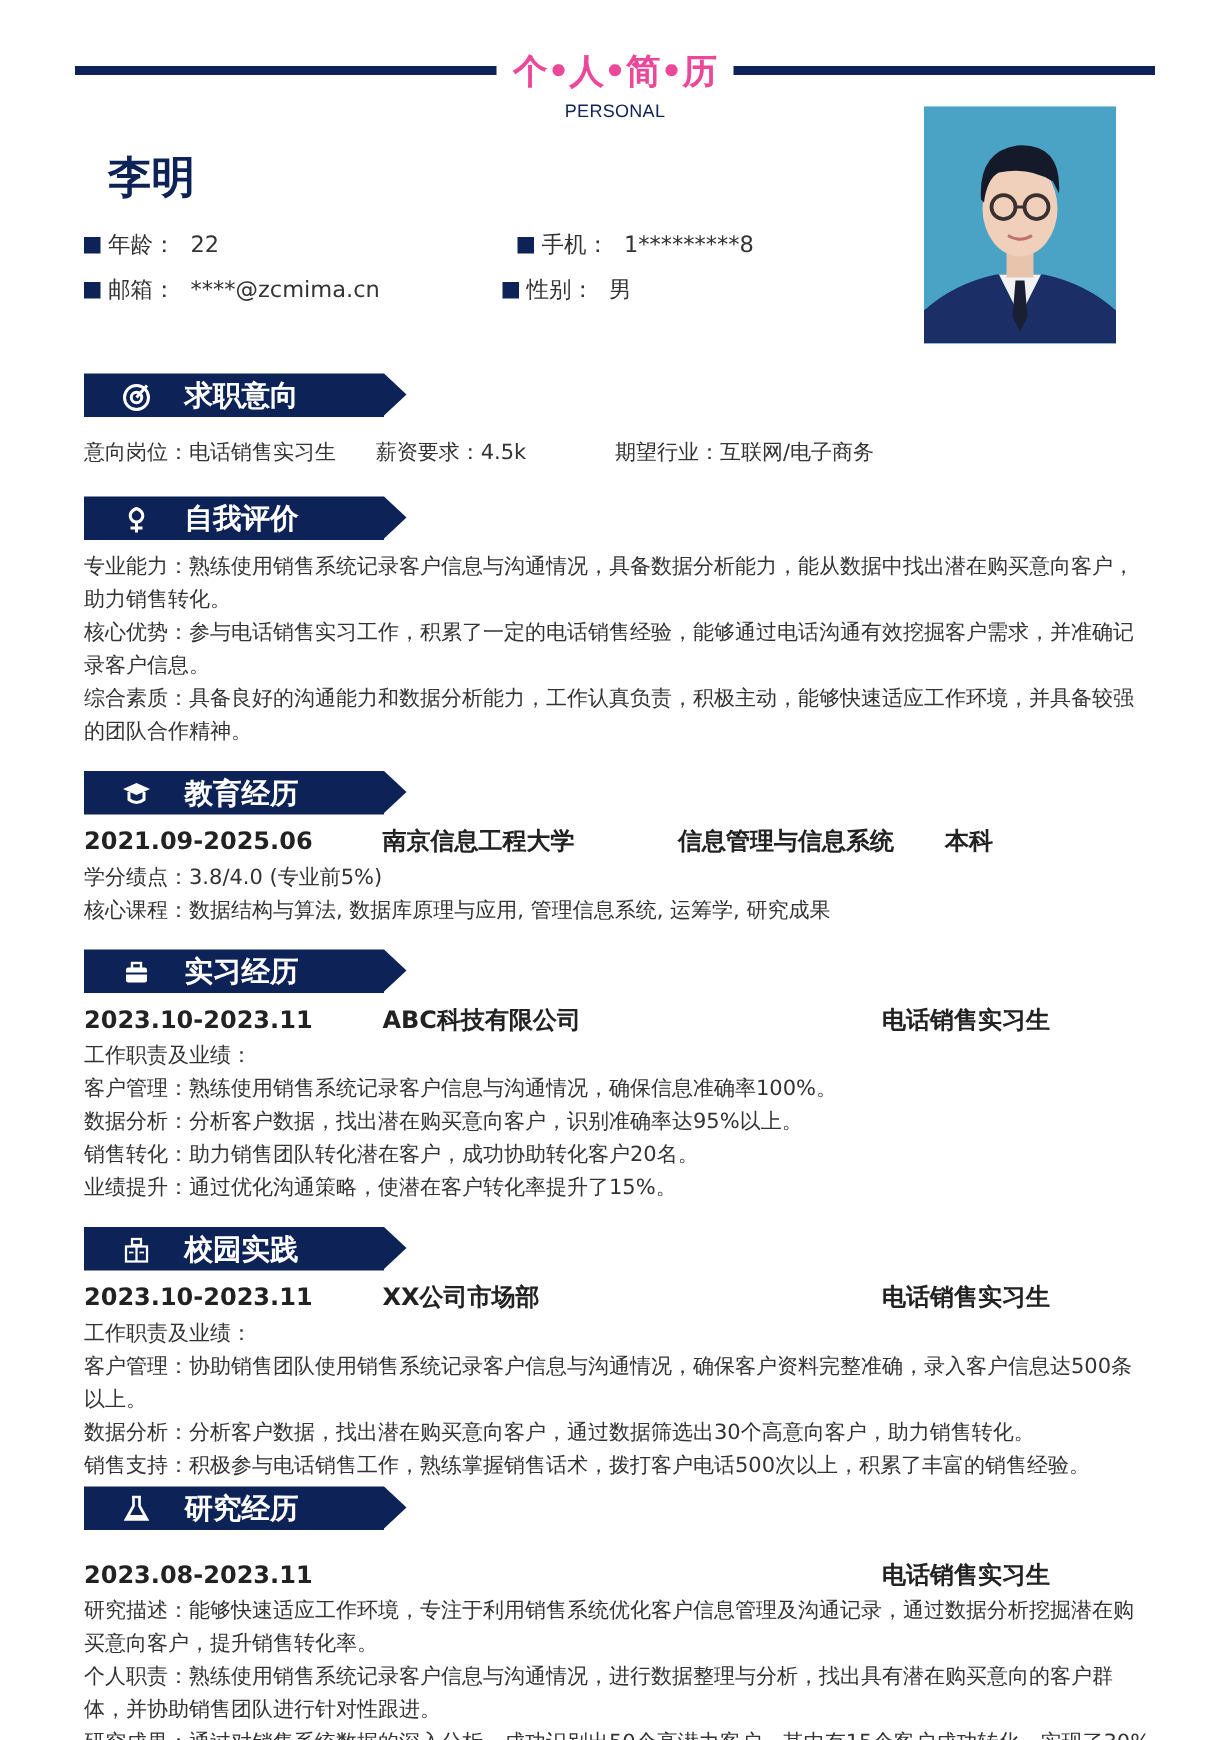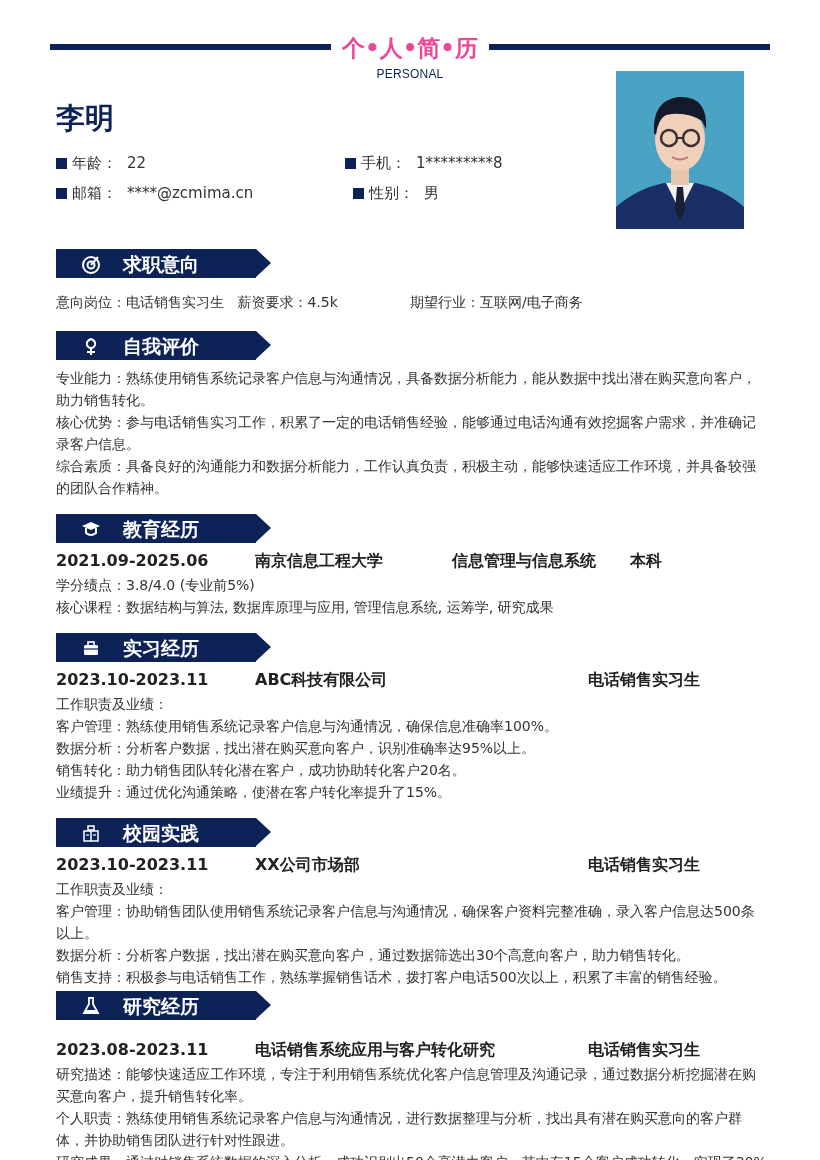--- a/index.html
+++ b/index.html
@@ -7,21 +7,21 @@
     body { font-family: "DejaVu Sans", "Liberation Sans", sans-serif; color: #333333; position: relative; }
 
     .top-rule { position: absolute; top: 44px; height: 6px; background: #0d2257; }
     .top-rule.left { left: 50px; width: 281px; }
     .top-rule.right { left: 489px; width: 281px; }
     .page-title { position: absolute; top: 30px; left: 331px; width: 158px; text-align: center;
       font-size: 23px; font-weight: bold; color: #ec4899; letter-spacing: 0px; line-height: 36px; }
     .page-subtitle { position: absolute; top: 67px; left: 331px; width: 158px; text-align: center;
       font-size: 12px; color: #0d2257; font-family: "Liberation Sans", sans-serif; letter-spacing: 0.2px; }
 
-    .name { position: absolute; top: 96px; left: 56px; font-size: 29px; font-weight: bold; color: #0d2257; line-height: 44px; }
+    .name { position: absolute; top: 96px; left: 72px; font-size: 29px; font-weight: bold; color: #0d2257; line-height: 44px; }
 
     .info-item { position: absolute; font-size: 15px; line-height: 20px; color: #333; display: flex; align-items: center; white-space: nowrap; }
     .info-item .sq { width: 11px; height: 11px; background: #0d2257; margin-right: 5px; display: inline-block; }
     .info-item .lbl { margin-right: 10px; }
 
     .photo { position: absolute; left: 616px; top: 71px; width: 128px; height: 158px; background: #4aa3c4; overflow: hidden; }
 
     .section-header { position: absolute; left: 56px; height: 18px; width: 215px; }
     .section-header .bar { position: absolute; left: 0; top: 0; width: 200px; height: 29px; background: #0d2257; }
     .section-header .tip { position: absolute; left: 200px; top: 0; width: 0; height: 0;
@@ -51,21 +51,21 @@
 <div class="info-item" style="left:345px; top:153px;">
   <span class="sq"></span>
   <span class="lbl">手机：</span>
   <span>1*********8</span>
 </div>
 <div class="info-item" style="left:56px; top:183px;">
   <span class="sq"></span>
   <span class="lbl">邮箱：</span>
   <span>****@zcmima.cn</span>
 </div>
-<div class="info-item" style="left:353px; top:183px;">
+<div class="info-item" style="left:335px; top:183px;">
   <span class="sq"></span>
   <span class="lbl">性别：</span>
   <span>男</span>
 </div>
 
 <div class="photo">
   <svg width="128" height="158" viewBox="0 0 128 158">
     <rect width="128" height="158" fill="#4aa3c4"></rect>
     <path d="M0 158 L0 136 Q20 118 48 112 L80 112 Q108 118 128 136 L128 158 Z" fill="#1b2f66"></path>
     <path d="M50 112 L64 140 L78 112 Z" fill="#f2f2f2"></path>
@@ -85,21 +85,21 @@
     <div class="tip"></div>
   <svg class="icon" viewBox="0 0 22 22">
     <circle cx="11" cy="12" r="8" fill="none" stroke="#fff" stroke-width="2"></circle>
     <circle cx="11" cy="12" r="3.5" fill="none" stroke="#fff" stroke-width="2"></circle>
     <line x1="11" y1="12" x2="18" y2="4" stroke="#fff" stroke-width="2"></line>
   </svg>
   <div class="title">求职意向</div>
 </div>
 <div class="line" style="top:291px;">
   <span>意向岗位：电话销售实习生</span>
-  <span style="margin-left:9px;">薪资要求：4.5k</span>
+  <span style="margin-left:22px;">薪资要求：4.5k</span>
   <span style="position:absolute; left:354px;">期望行业：互联网/电子商务</span>
 </div>
 
 <div class="section-header" style="top:331px;">
   <div class="bar"></div>
     <div class="tip"></div>
   <svg class="icon" viewBox="0 0 22 22">
     <path d="M11 4 Q6 6 7 10 Q8 13 11 13 Q14 13 15 10 Q16 6 11 4 Z" fill="none" stroke="#fff" stroke-width="2"></path>
     <line x1="11" y1="13" x2="11" y2="20" stroke="#fff" stroke-width="2"></line>
     <line x1="7" y1="17" x2="15" y2="17" stroke="#fff" stroke-width="2"></line>
@@ -175,18 +175,17 @@
   <div class="bar"></div>
     <div class="tip"></div>
   <svg class="icon" viewBox="0 0 22 22">
     <path d="M8 3 L14 3 M9 3 L9 9 L4 18 L18 18 L13 9 L13 3" fill="none" stroke="#fff" stroke-width="1.8"></path>
     <path d="M6 15 L16 15 L18 18 L4 18 Z" fill="#fff"></path>
   </svg>
   <div class="title">研究经历</div>
 </div>
 <div class="row" style="top:1039px;">
   <span style="left:0;">2023.08-2023.11</span>
-  <span style="left:199px;">电话销售系统应用与客户转化研究</span>
   <span style="left:532px;">电话销售实习生</span>
 </div>
 <div class="line" style="top:1063px;">研究描述：能够快速适应工作环境，专注于利用销售系统优化客户信息管理及沟通记录，通过数据分析挖掘潜在购买意向客户，提升销售转化率。</div>
 <div class="line" style="top:1107px;">个人职责：熟练使用销售系统记录客户信息与沟通情况，进行数据整理与分析，找出具有潜在购买意向的客户群体，并协助销售团队进行针对性跟进。</div>
 <div class="line" style="top:1151px; white-space:nowrap; overflow:hidden;">研究成果：通过对销售系统数据的深入分析，成功识别出50个高潜力客户，其中有15个客户成功转化，实现了30%</div>
 
 </body></html>

